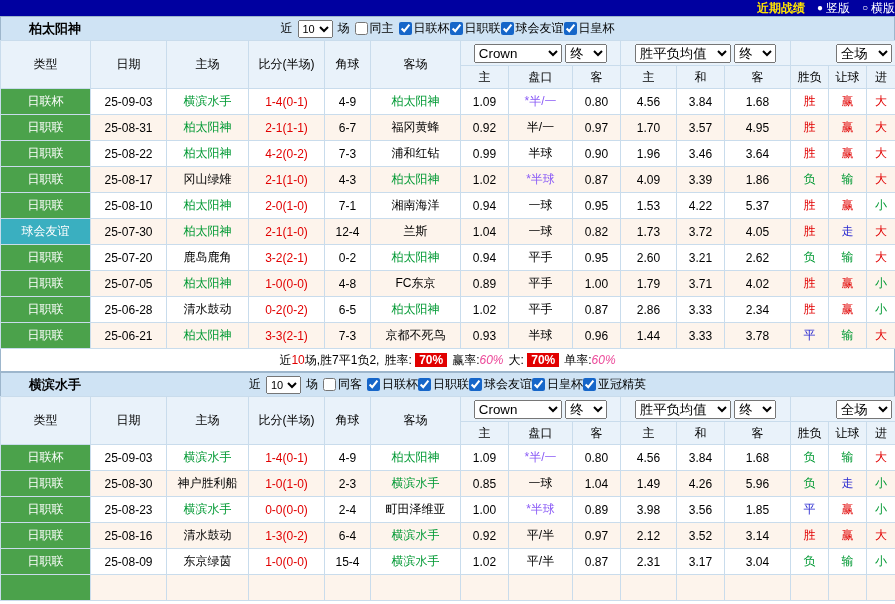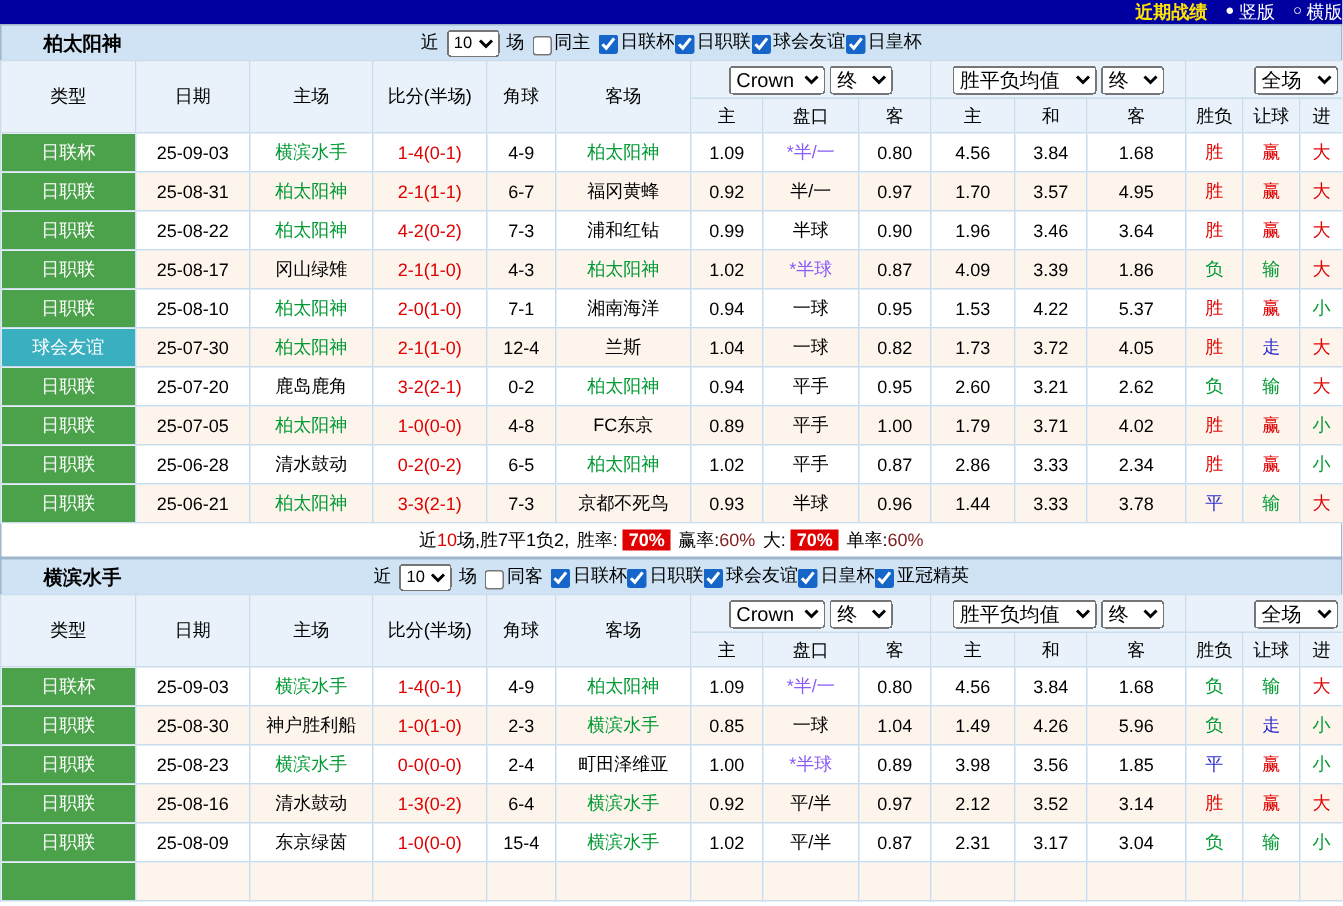--- a/index.html
+++ b/index.html
@@ -10,48 +10,48 @@
             justify-content:flex-end; gap:12px; color:#fff; line-height:16px; }
   .topbar-title { color:#ffe400; font-weight:bold; }
   .radio-opt { display:inline-flex; align-items:center; gap:3px; cursor:pointer; }
   .radio-glyph { font-size:10px; }
 
   .section-bar { height:24px; background:#cfe3f4; border:1px solid #9db6cc; border-bottom:none;
                  display:flex; align-items:center; justify-content:center; position:relative; }
   .team-name { position:absolute; left:28px; font-weight:bold; font-size:13px; }
   .filters { display:flex; align-items:center; gap:5px; }
   .filters select { font-size:11px; height:18px; }
-  .cb { display:inline-flex; align-items:flex-end; gap:1px; cursor:pointer; }
+  .cb { display:inline-flex; align-items:center; gap:1px; cursor:pointer; }
   .cb input { width:13px; height:13px; margin:0 1px 0 0; accent-color:#1666c9; }
 
   table { border-collapse:collapse; table-layout:fixed; width:895px; border:1px solid #9db6cc; }
   th, td { border:1px solid #c9dcec; text-align:center; padding:0; overflow:hidden; white-space:nowrap; }
   thead th { background:#e9f2fa; font-weight:normal; height:25px; }
   thead tr.sub th { height:23px; }
   .th-scope { text-align:right; padding-right:3px; }
-  .sel-book { width:64px; } .sel-final { width:42px; } .sel-avg { width:96px; } .sel-scope { width:56px; }
+  .sel-book { width:88px; } .sel-final { width:42px; } .sel-avg { width:96px; } .sel-scope { width:56px; }
 
   tbody td { height:26px; background:#fff; }
   tbody tr:nth-child(even) td { background:#fdf4ec; }
   td.cell-type { color:#fff; }
   td.type-league { background:var(--league-badge,#4ba24b) !important; }
   td.type-friendly { background:var(--friendly-badge,#3aafc0) !important; }
   td.cell-team { cursor:pointer; }
   td.cell-team.focus { color:var(--focus,#009933); }
   td.cell-score { color:var(--score,#e10000); }
   td.red { color:#8b5cf6; }
   td.res-w { color:var(--win,#e10000); }
   td.res-l { color:var(--loss,#009933); }
   td.res-d { color:var(--draw,#2a2ad0); }
   td.res-n { color:#000; }
 
   .summary { height:23px; border:1px solid #9db6cc; border-top:none; background:#fff;
              display:flex; align-items:center; justify-content:center; gap:5px; }
   .badge { background:var(--badge-bg,#e10000); color:#fff; padding:0 4px; line-height:16px; font-weight:bold; }
-  .blue { color:#7f1d1d; }
+  .blue { color:#ec4899;font-style:italic; }
   .red-text { color:#e10000; }
 </style>
 </head>
 <body>
 
 <div class="page">
 
   <div class="topbar">
     <span class="topbar-title">近期战绩</span>
     <span class="radio-opt">

